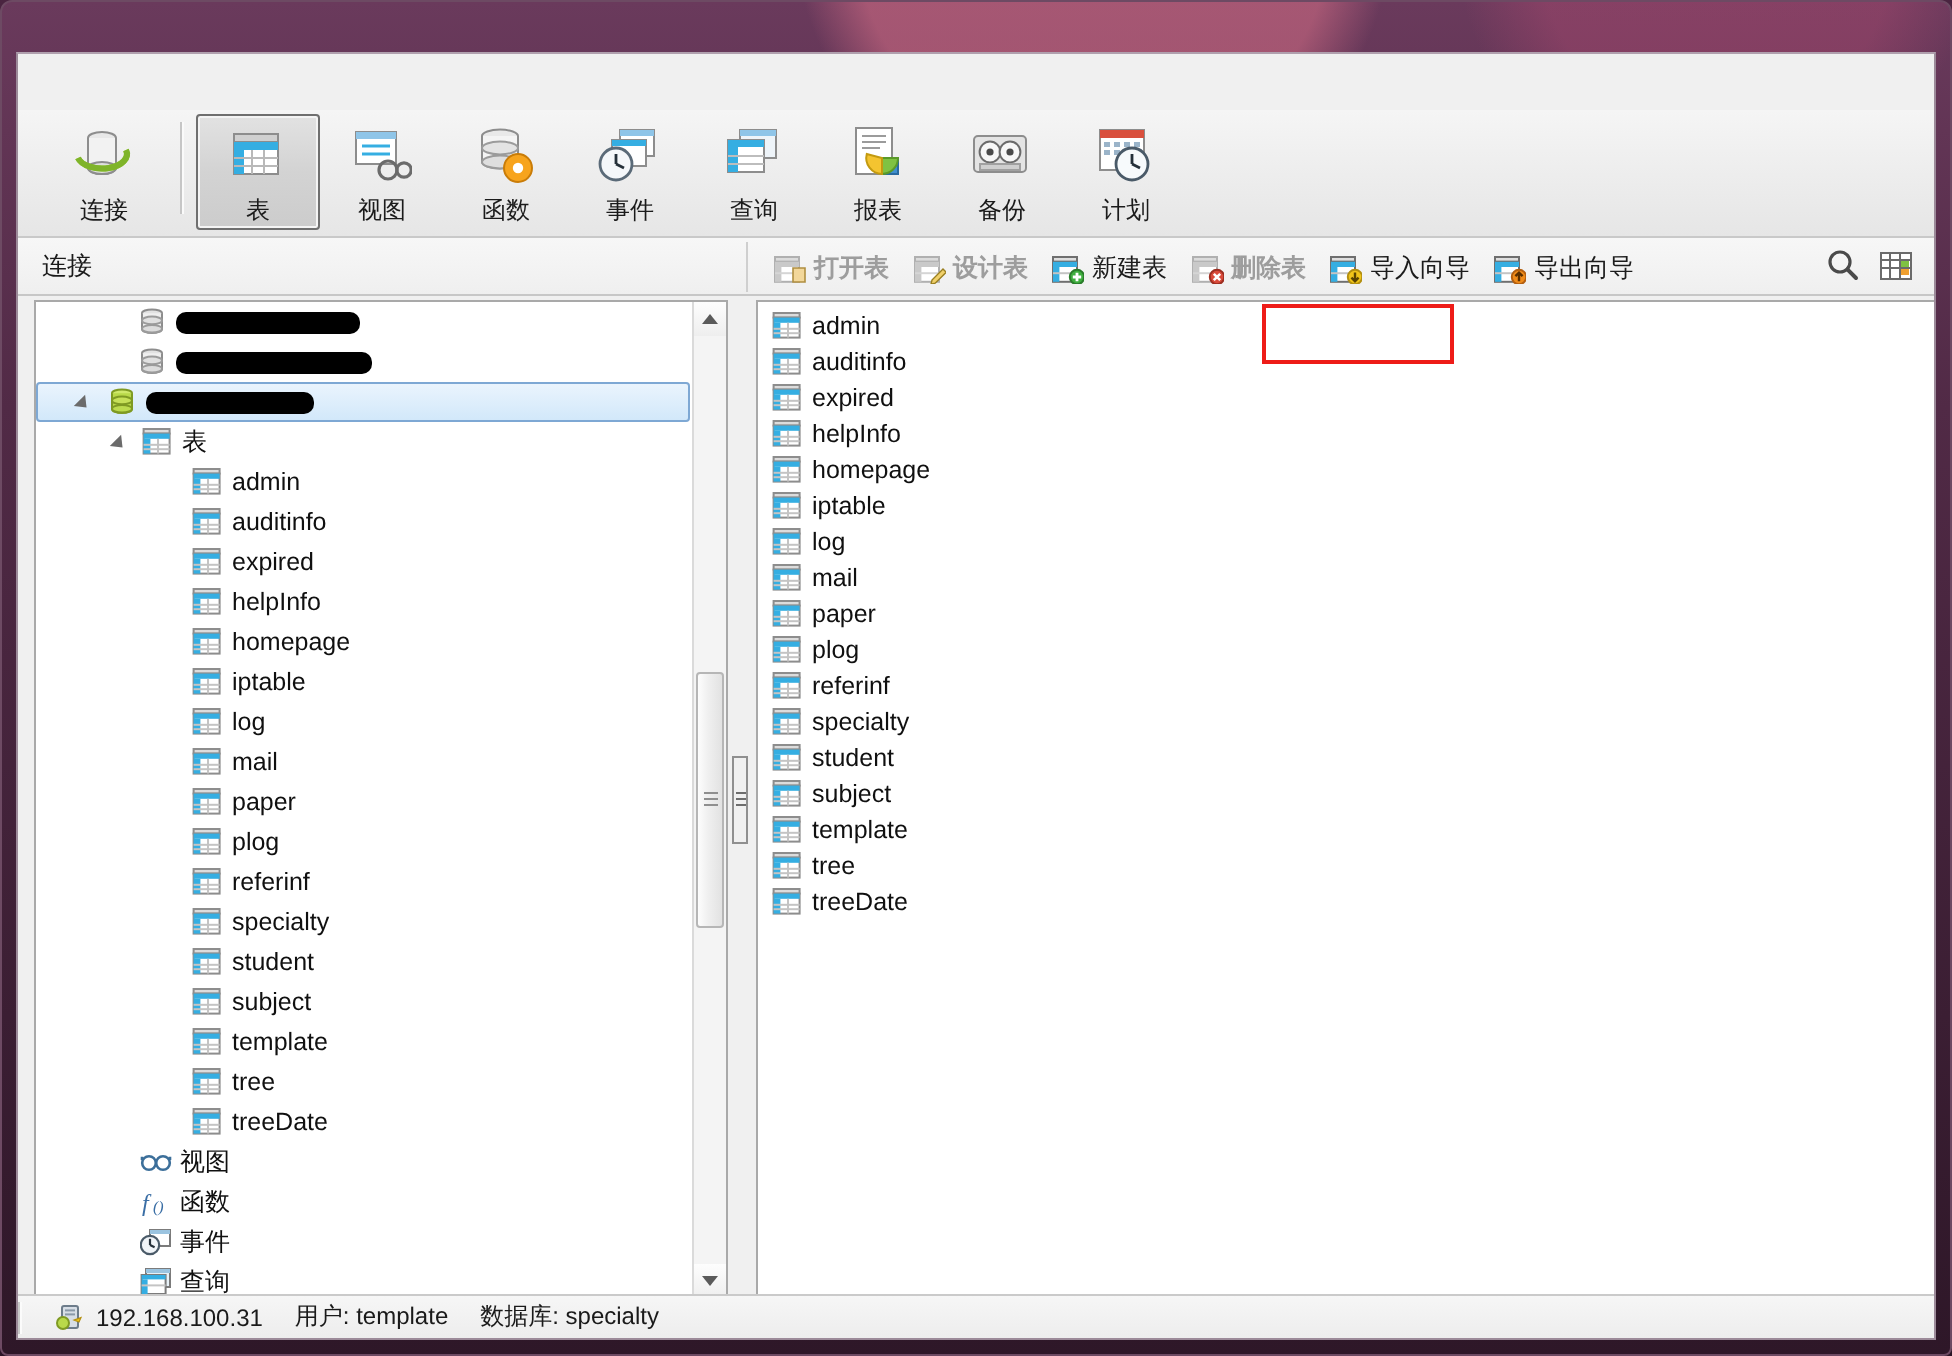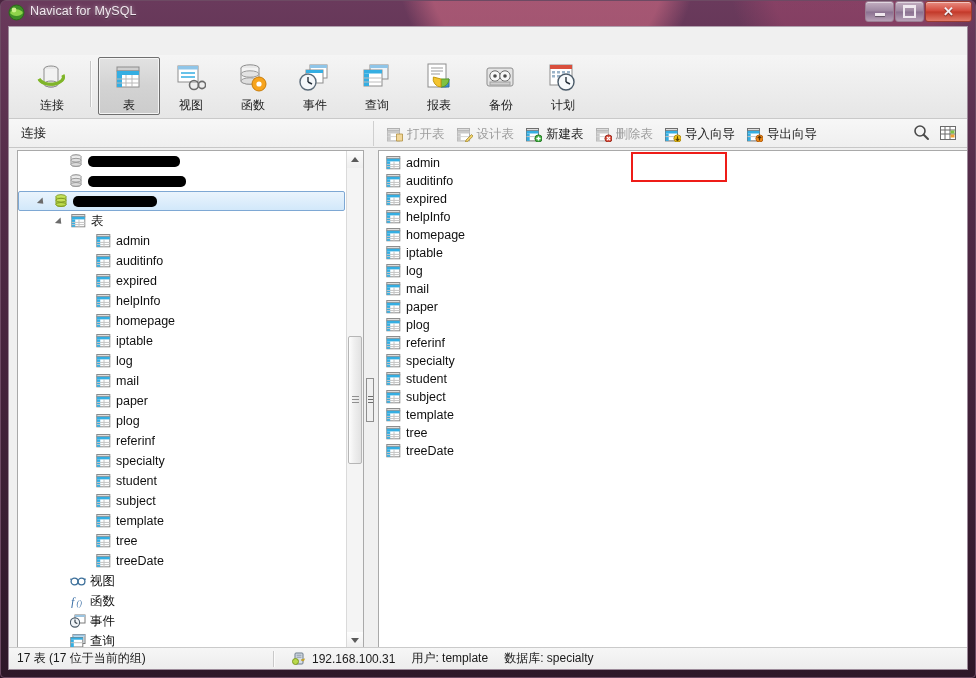--- a/index.html
+++ b/index.html
@@ -153,21 +153,21 @@
     display: flex; align-items: center;
     height: 21px;
     padding: 0 5px;
     cursor: default;
     border: 1px solid transparent;
     border-radius: 2px;
     white-space: nowrap;
   }
   .act-btn .act-ico { width: 16px; height: 15px; margin-right: 4px; position: relative; flex: none; }
   .act-btn .act-txt { font-size: 12.5px; color: #1c1c1c; }
-  .act-btn.disabled .act-txt { color: #9d9d9d; }
+  .act-btn.disabled .act-txt { color: #9d9d9d; font-weight: bold; }
   .right-tools {
     position: absolute; right: 10px; top: 5px;
     display: flex; align-items: center; gap: 10px;
   }
 
   
   .red-box {
     position: absolute;
     left: 622px; top: 125px;
     width: 96px; height: 30px;
@@ -329,42 +329,20 @@
 
   
   .ico-svg { display: block; }
 </style>
 </head>
 <body>
 
 <div id="app">
   <div class="glass-frame"></div>
 
-  <div class="titlebar">
-    <span class="title-icon">
-      <svg class="ico-svg" width="17" height="17" viewBox="0 0 17 17">
-        <circle cx="8.5" cy="8.5" r="7.5" fill="#3f8f27"></circle>
-        <circle cx="8.5" cy="8.5" r="7.5" fill="none" stroke="#2b6a18" stroke-width="1"></circle>
-        <path d="M2 9 C5 4, 12 4, 15 9 C12 13, 5 13, 2 9 Z" fill="#8fd44a"></path>
-        <circle cx="6" cy="6" r="2.4" fill="#cdf08a"></circle>
-      </svg>
-    </span>
-    <span class="title-text">Navicat for MySQL</span>
-    <div class="win-buttons">
-      <div class="win-btn">
-          <div class="min-bar"></div>
-        </div>
-      <div class="win-btn">
-          <div class="restore-sq"></div>
-        </div>
-      <div class="win-btn close">
-          <span class="win-glyph">✕</span>
-        </div>
-    </div>
-  </div>
 
   <div class="client">
 
 
     <div class="toolbar" id="maintoolbar">
         <div class="tb-item">
           <span class="tb-icon">
             <svg class="ico-svg" width="32" height="32" viewBox="0 0 32 32">
               <ellipse cx="16" cy="8" rx="7" ry="3" fill="#e8e8e8" stroke="#8d8d8d"></ellipse>
               <path d="M9 8 v15 a7 3 0 0 0 14 0 V8" fill="#f2f2f2" stroke="#8d8d8d"></path>
@@ -1198,21 +1176,20 @@
               <line x1="0.8" y1="8.4" x2="13.8" y2="8.4" stroke="#c4c4c4"></line>
               <line x1="0.8" y1="10.6" x2="13.8" y2="10.6" stroke="#c4c4c4"></line>
               <line x1="8" y1="5.4" x2="8" y2="12.8" stroke="#c4c4c4"></line>
             </svg>
           </span>
           <span>treeDate</span>
         </div>
       </div>
 
     <div class="statusbar">
-      <div class="sb-cell" style="width:248px">17 表 (17 位于当前的组)</div>
       <div class="sb-div"></div>
       <div class="sb-gap"></div>
       <div class="sb-cell">
         <span style="margin-right:6px;display:inline-flex">
           <svg class="ico-svg" width="14" height="14" viewBox="0 0 14 14">
             <rect x="3" y="1" width="8" height="11" rx="1" fill="#d7dee6" stroke="#6d7c8a"></rect>
             <line x1="4.5" y1="3.2" x2="9.5" y2="3.2" stroke="#8a99a8"></line>
             <line x1="4.5" y1="5.2" x2="9.5" y2="5.2" stroke="#8a99a8"></line>
             <circle cx="3.5" cy="9.5" r="3" fill="#b9d94a" stroke="#7f9a23"></circle>
             <path d="M9 8 l3.5 -1.2 -1 2.2 z" fill="#f0c419" stroke="#b38f10" stroke-width="0.6"></path>

